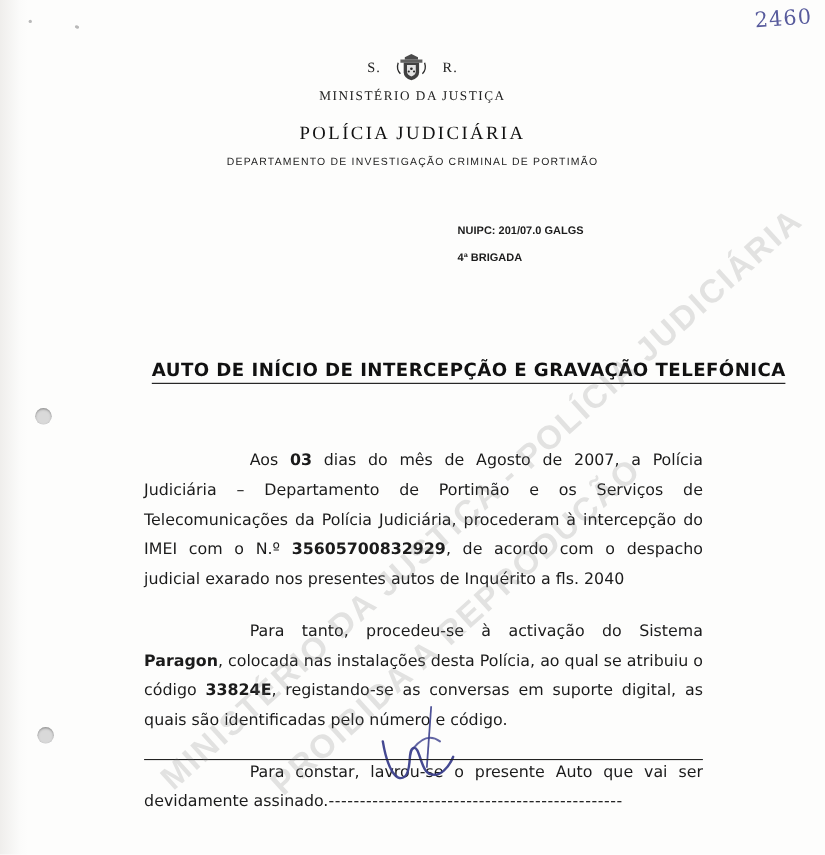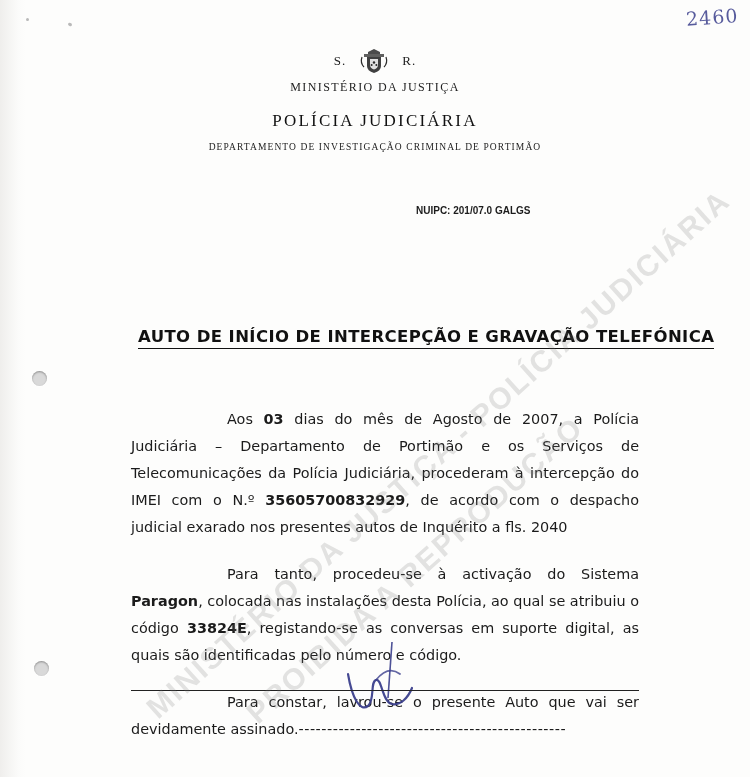--- a/index.html
+++ b/index.html
@@ -102,21 +102,21 @@
     margin-top: 16px;
     font-size: 17px;
     letter-spacing: 2.2px;
     font-family: "Liberation Serif", serif;
     color: #111;
   }
   .department {
     margin-top: 11px;
     font-size: 9.5px;
     letter-spacing: 1.1px;
-    font-family: Liberation Serif, serif;
+    font-family: Liberation Sans, sans-serif;
     color: #222;
   }
 
   
   .meta {
     position: absolute;
     left: 416px;
     top: 199px;
     font-family: Liberation Sans, sans-serif;
     font-size: 10px;
@@ -246,20 +246,23 @@
     <div class="ministry">MINISTÉRIO DA JUSTIÇA</div>
     <div class="force">POLÍCIA JUDICIÁRIA</div>
     <div class="department">DEPARTAMENTO DE INVESTIGAÇÃO CRIMINAL DE PORTIMÃO</div>
   </div>
 
   <div class="meta">
     <div class="row">
       <span class="label">NUIPC:</span>
       <span class="bold-value">201/07.0 GALGS</span>
     </div>
+    <div class="row">
+      <span class="label">4ª BRIGADA</span>
+    </div>
   </div>
 
   <div class="doc-title">AUTO DE INÍCIO DE INTERCEPÇÃO E GRAVAÇÃO TELEFÓNICA</div>
 
   <div class="body-text">
     <p><span>Aos </span><b>03</b><span> dias do mês de Agosto de 2007, a Polícia Judiciária – Departamento de Portimão e os Serviços de Telecomunicações da Polícia Judiciária, procederam à intercepção do IMEI com o N.º </span><b>35605700832929</b><span>, de acordo com o despacho judicial exarado nos presentes autos de Inquérito a fls. 2040</span></p>
 
     <p><span>Para tanto, procedeu-se à activação do Sistema </span><b>Paragon</b><span>, colocada nas instalações desta Polícia, ao qual se atribuiu o código </span><b>33824E</b><span>, registando-se as conversas em suporte digital, as quais são identificadas pelo número e código.</span></p>
 
     <p class="p3"><span>Para constar, lavrou-se o presente Auto que vai ser devidamente assinado.</span><span class="dotline">-----------------------------------------------</span></p>

